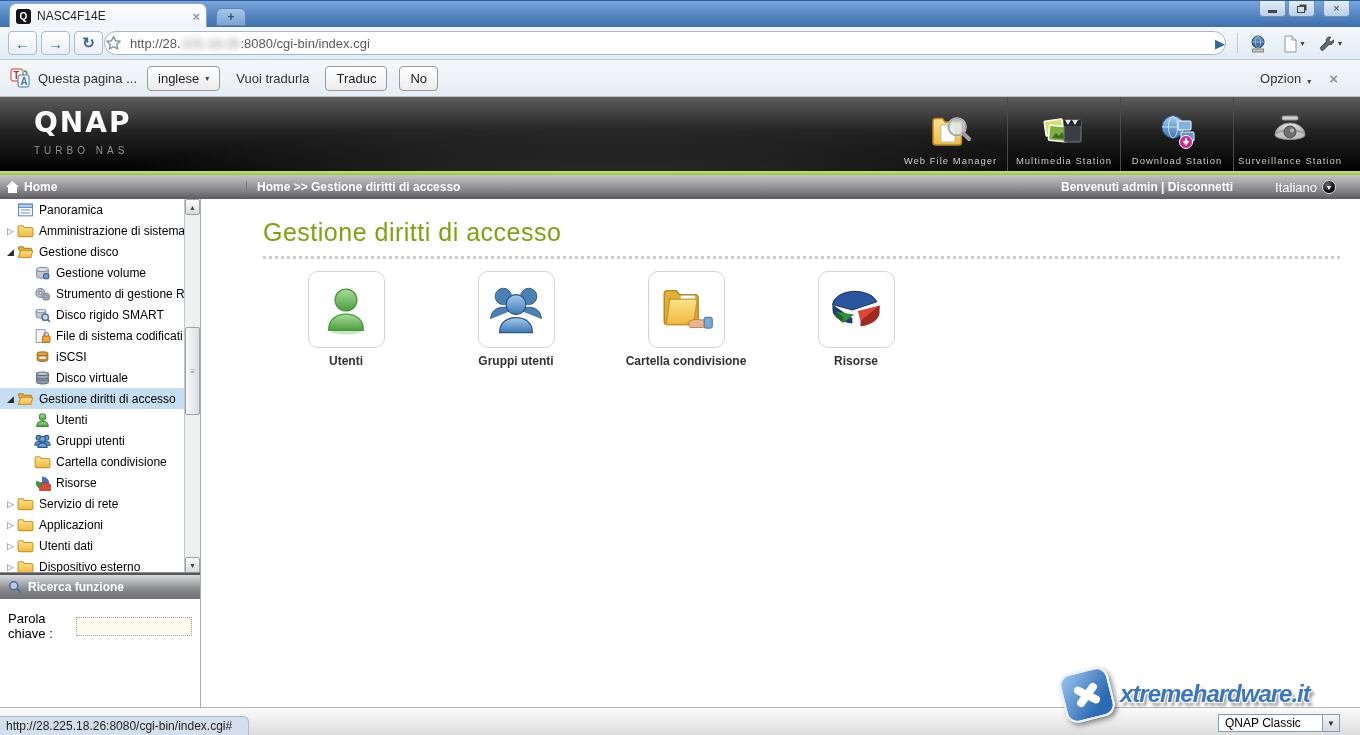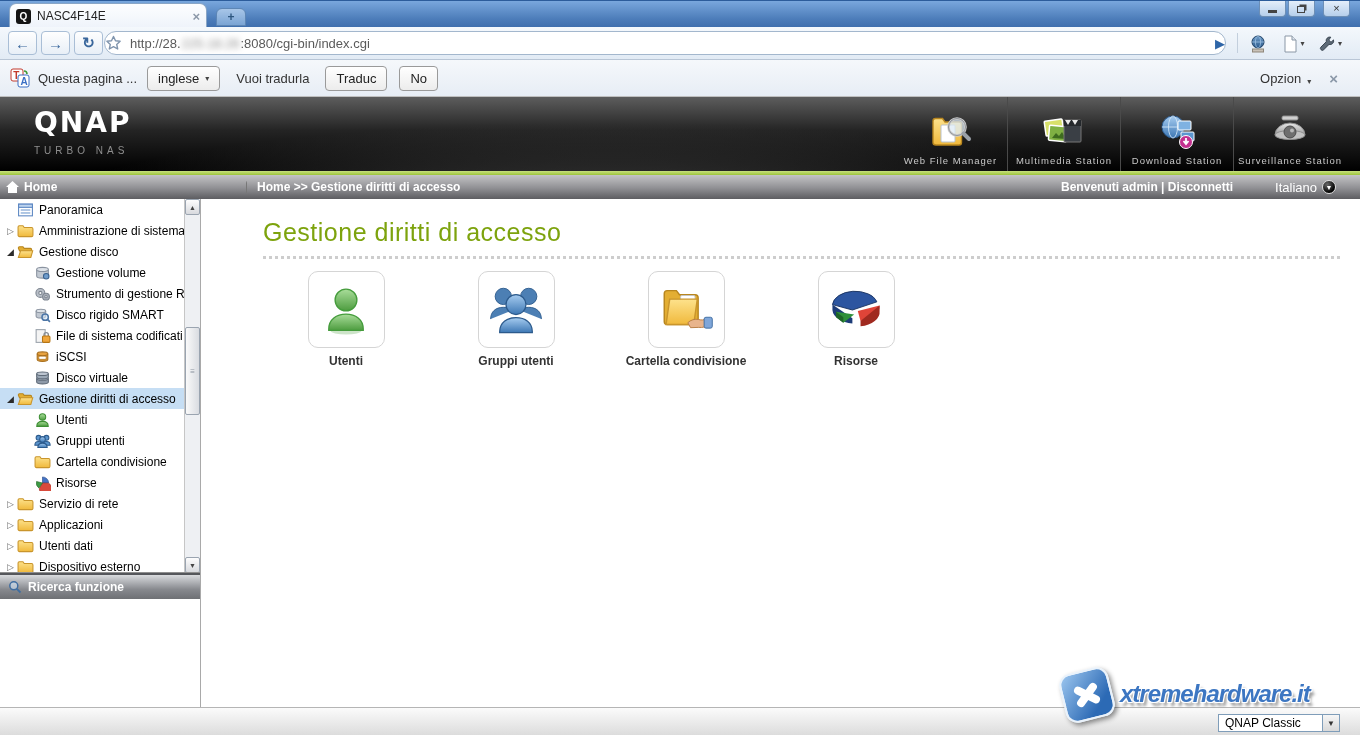--- a/index.html
+++ b/index.html
@@ -528,20 +528,24 @@
       <div class="scroll-btn" style="bottom:0">▼</div>
     </div>
   </div>
   <div class="search-header">
     <svg width="14" height="14" viewBox="0 0 14 14">
       <circle cx="5.8" cy="5.8" r="4" fill="rgba(210,228,245,.6)" stroke="#3f6da0" stroke-width="1.5"></circle>
       <line x1="8.8" y1="8.8" x2="12.5" y2="12.5" stroke="#3f6da0" stroke-width="1.8"></line>
     </svg>
     <span class="search-title">Ricerca funzione</span>
   </div>
+  <div class="keyword-row">
+    <span class="keyword-label">Parola chiave :</span>
+    <input class="keyword-input" type="text" value="" style="">
+  </div>
 </div>
 
 <div class="main">
   <div class="main-title">Gestione diritti di accesso</div>
   <div class="dotted"></div>
   <div class="cards">
     <div class="card-wrap">
       <div class="card">
         <svg width="58" height="58" viewBox="0 0 64 64">
           <ellipse cx="32" cy="55" rx="17" ry="4" fill="#cde4c9"></ellipse>
@@ -587,20 +591,21 @@
           <path d="M30 37l-12 9a25 16 0 01-8-12z" fill="#2f8f3a"></path>
           <path d="M10 34v6l8 6v-6z" fill="#1f6428"></path>
         </svg>
       </div>
       <div class="card-label">Risorse</div>
     </div>
   </div>
 </div>
 
 <div class="statusbar">
+  <div class="status-bubble">http://28.225.18.26:8080/cgi-bin/index.cgi#</div>
   <div class="skin-select">
     <span class="skin-value">QNAP Classic</span>
     <span class="sel-btn">▼</span>
   </div>
 </div>
 
 <div class="watermark">
   <div class="wm-icon">
       <span class="wm-x"></span>
     </div>

